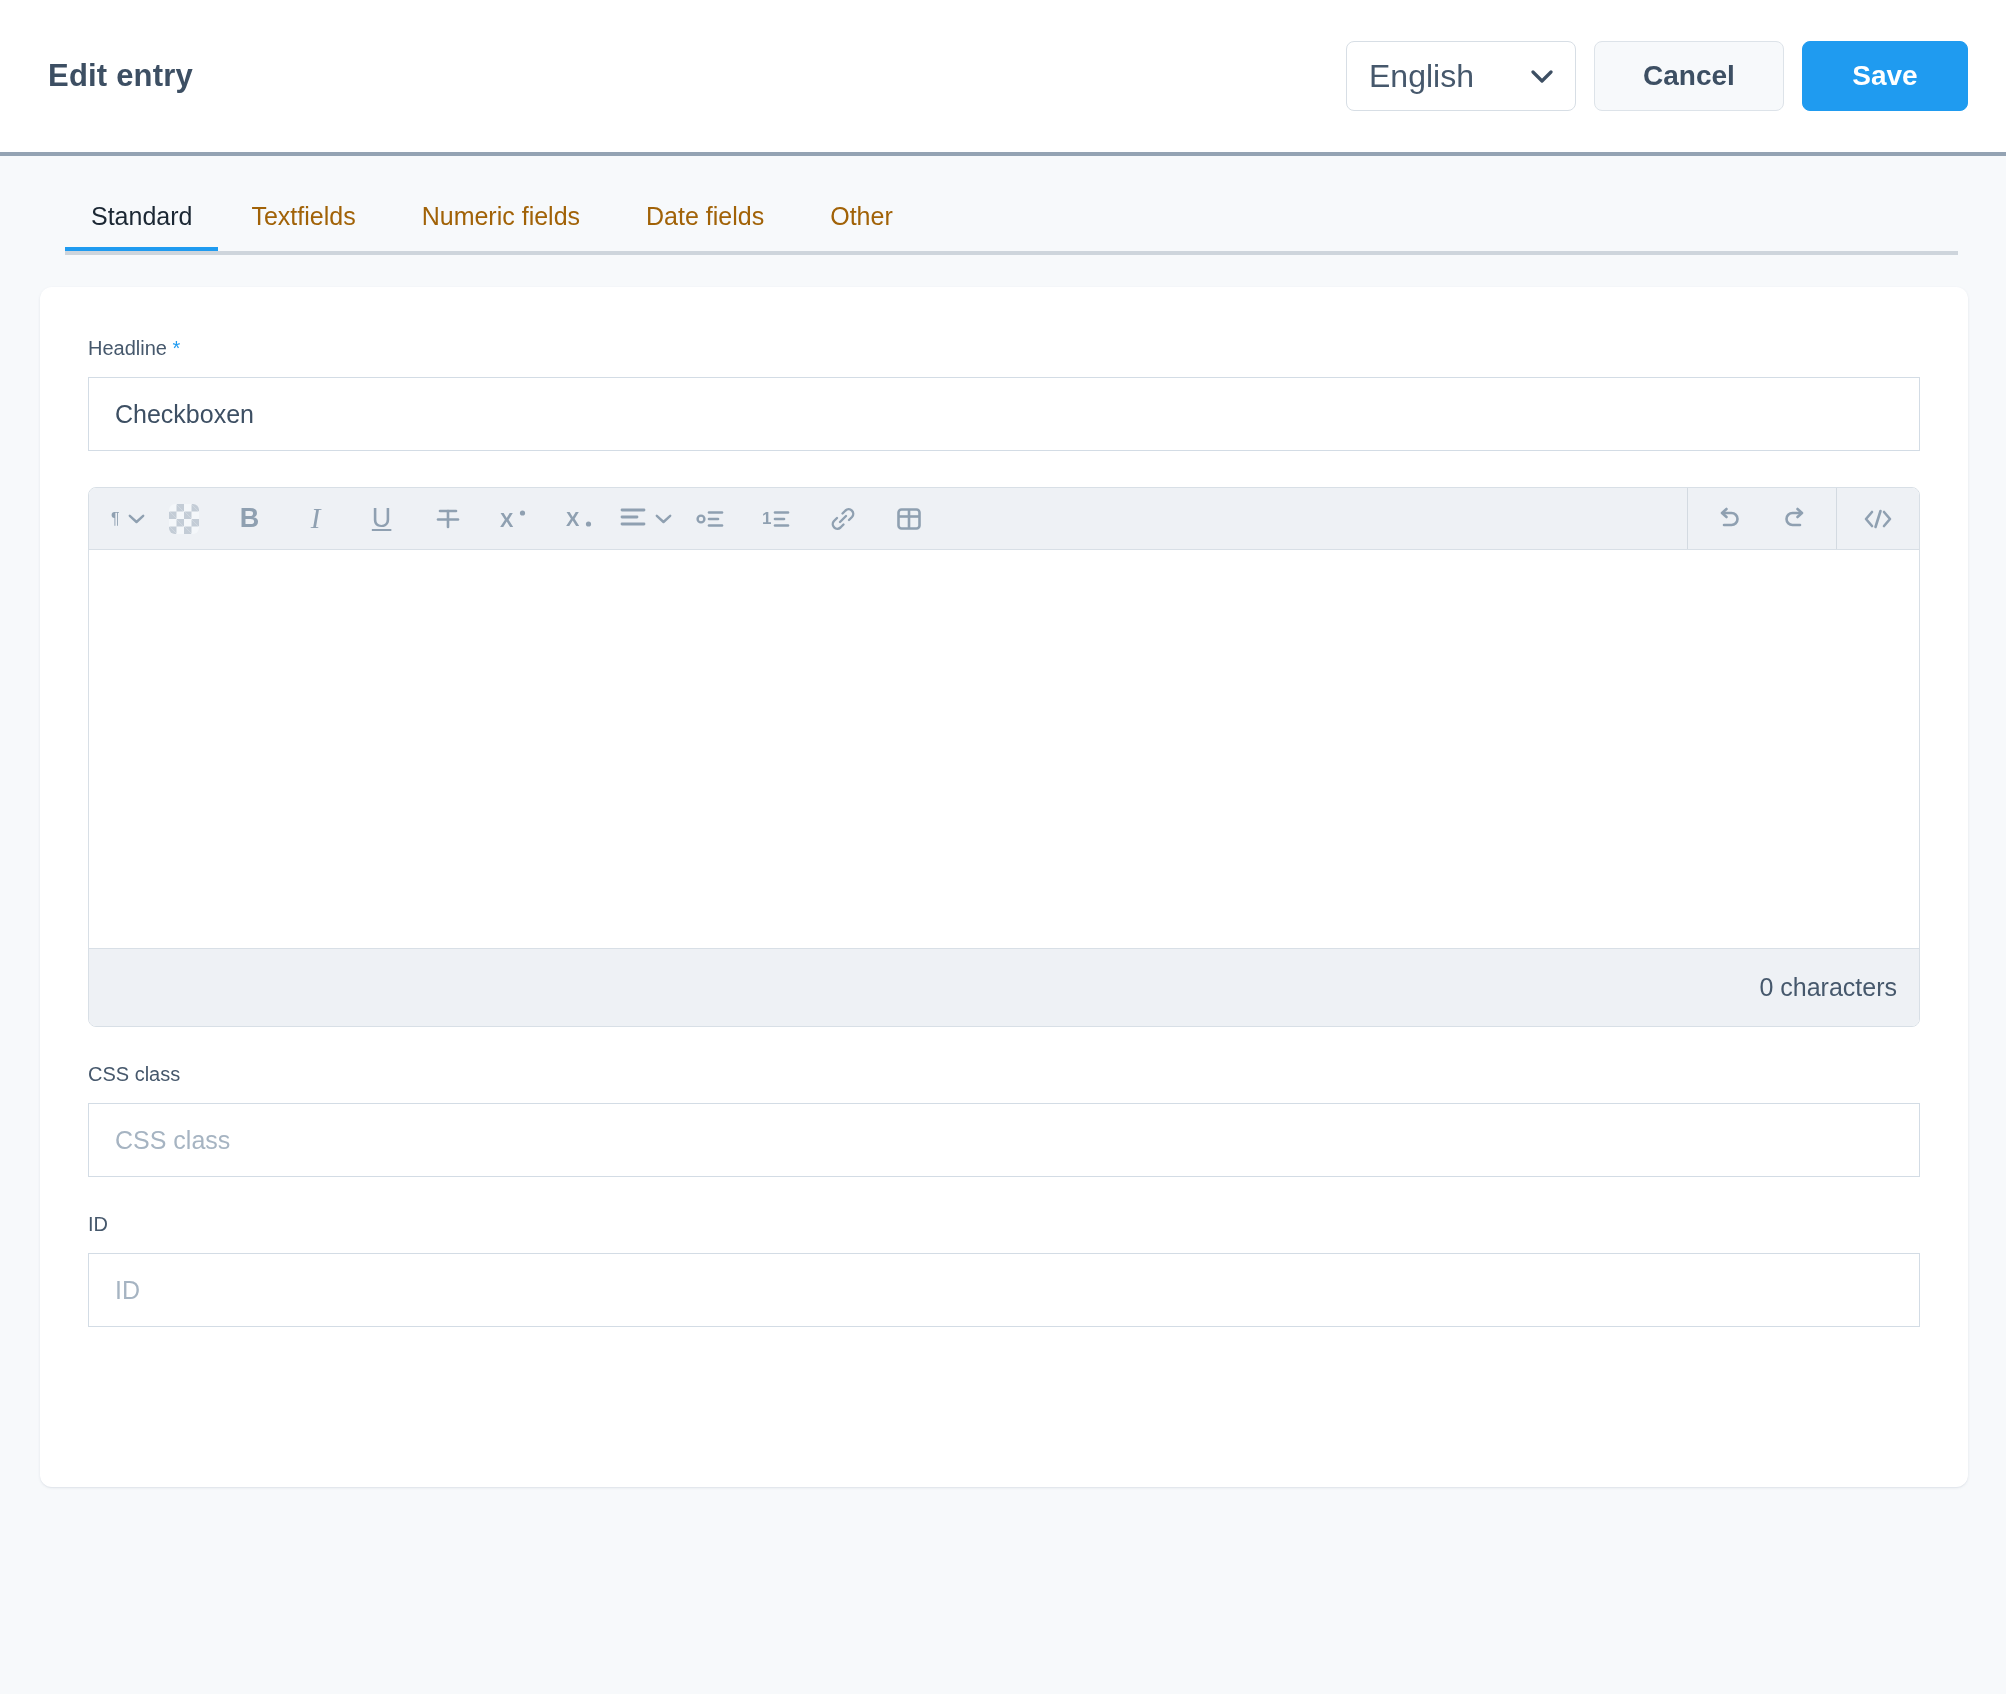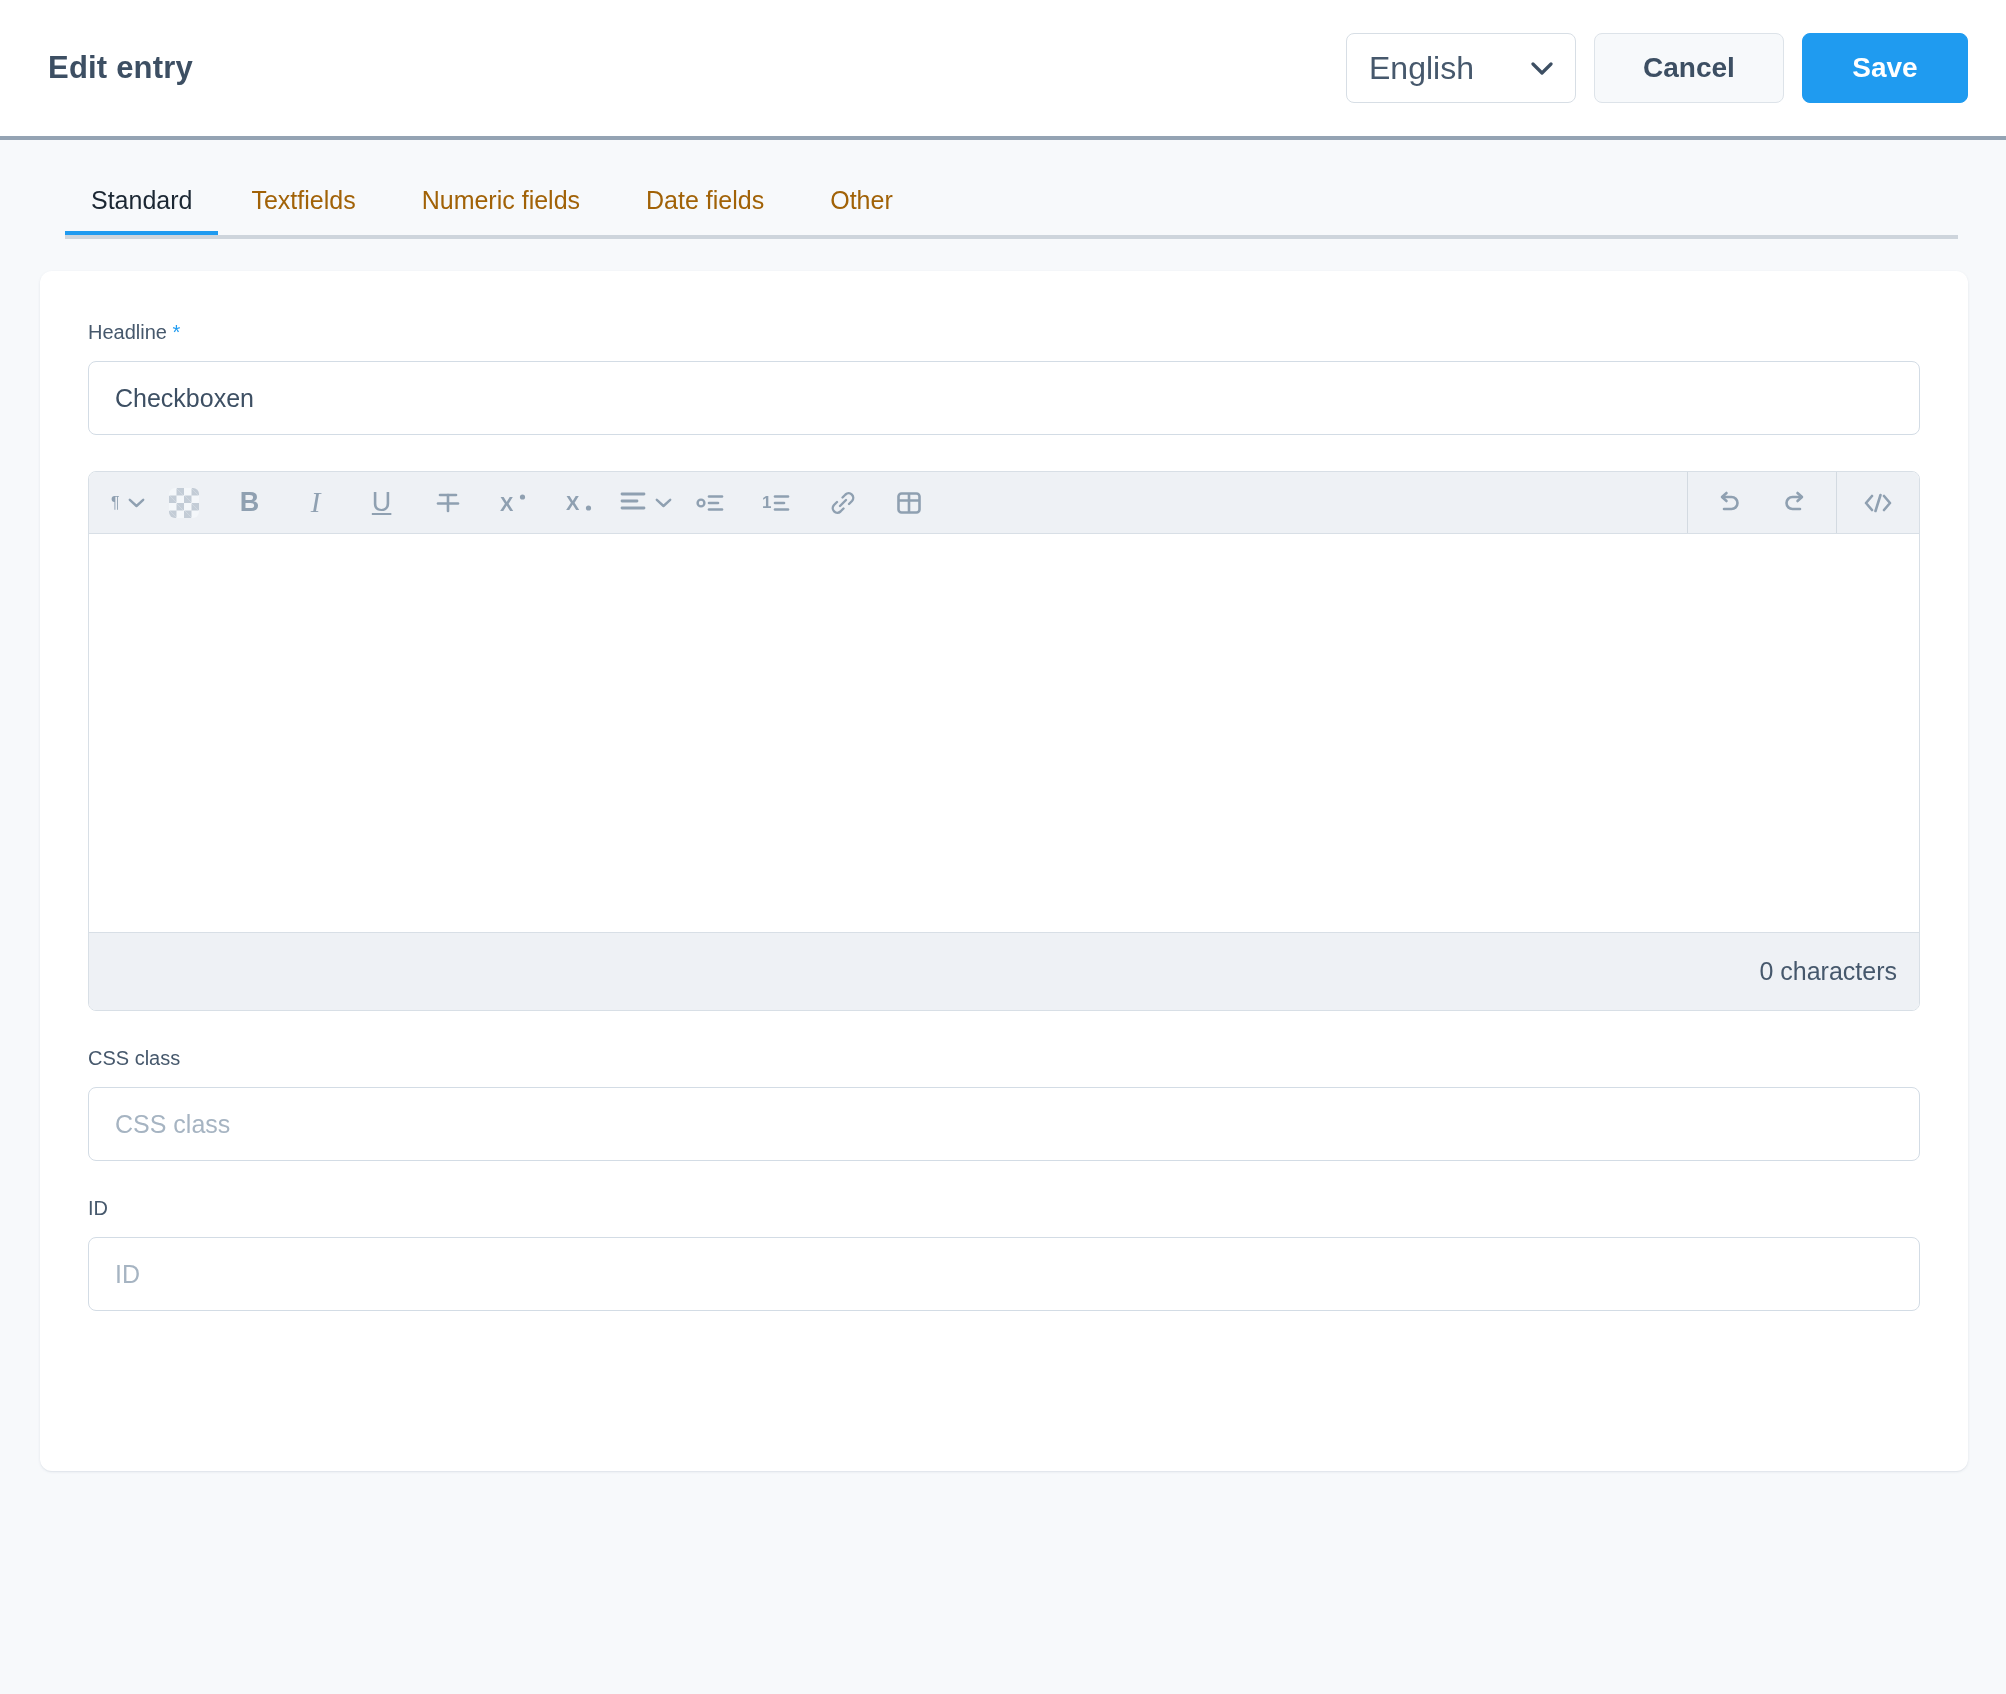--- a/index.html
+++ b/index.html
@@ -8,21 +8,21 @@
     margin: 0; padding: 0;
     width: 2006px; height: 1694px;
     background: #ffffff;
     font-family: "Liberation Sans", sans-serif;
     -webkit-font-smoothing: antialiased;
   }
 
   
   .topbar {
     position: relative;
-    height: 140px;
+    height: 156px;
     background: #ffffff;
     border-bottom: 4px solid #94a3b3;
     display: flex;
     align-items: center;
     padding: 0 38px 0 48px;
   }
   .page-title {
     font-size: 31px;
     font-weight: bold;
     color: #3d4f63;
@@ -126,21 +126,21 @@
     color: #46586c;
     margin-bottom: 17px;
     display: block;
   }
   .req { color: #1f9bf0; }
 
   .text-input {
     width: 100%;
     height: 74px;
     border: 1px solid #d3dce5;
-    border-radius: 8px;
+    border-radius: 0;
     background: #ffffff;
     padding: 0 26px;
     font-size: 25px;
     color: #3d4f63;
     font-family: "Liberation Sans", sans-serif;
     outline: none;
   }
   .text-input::placeholder { color: #a6b4c2; }
 
   

